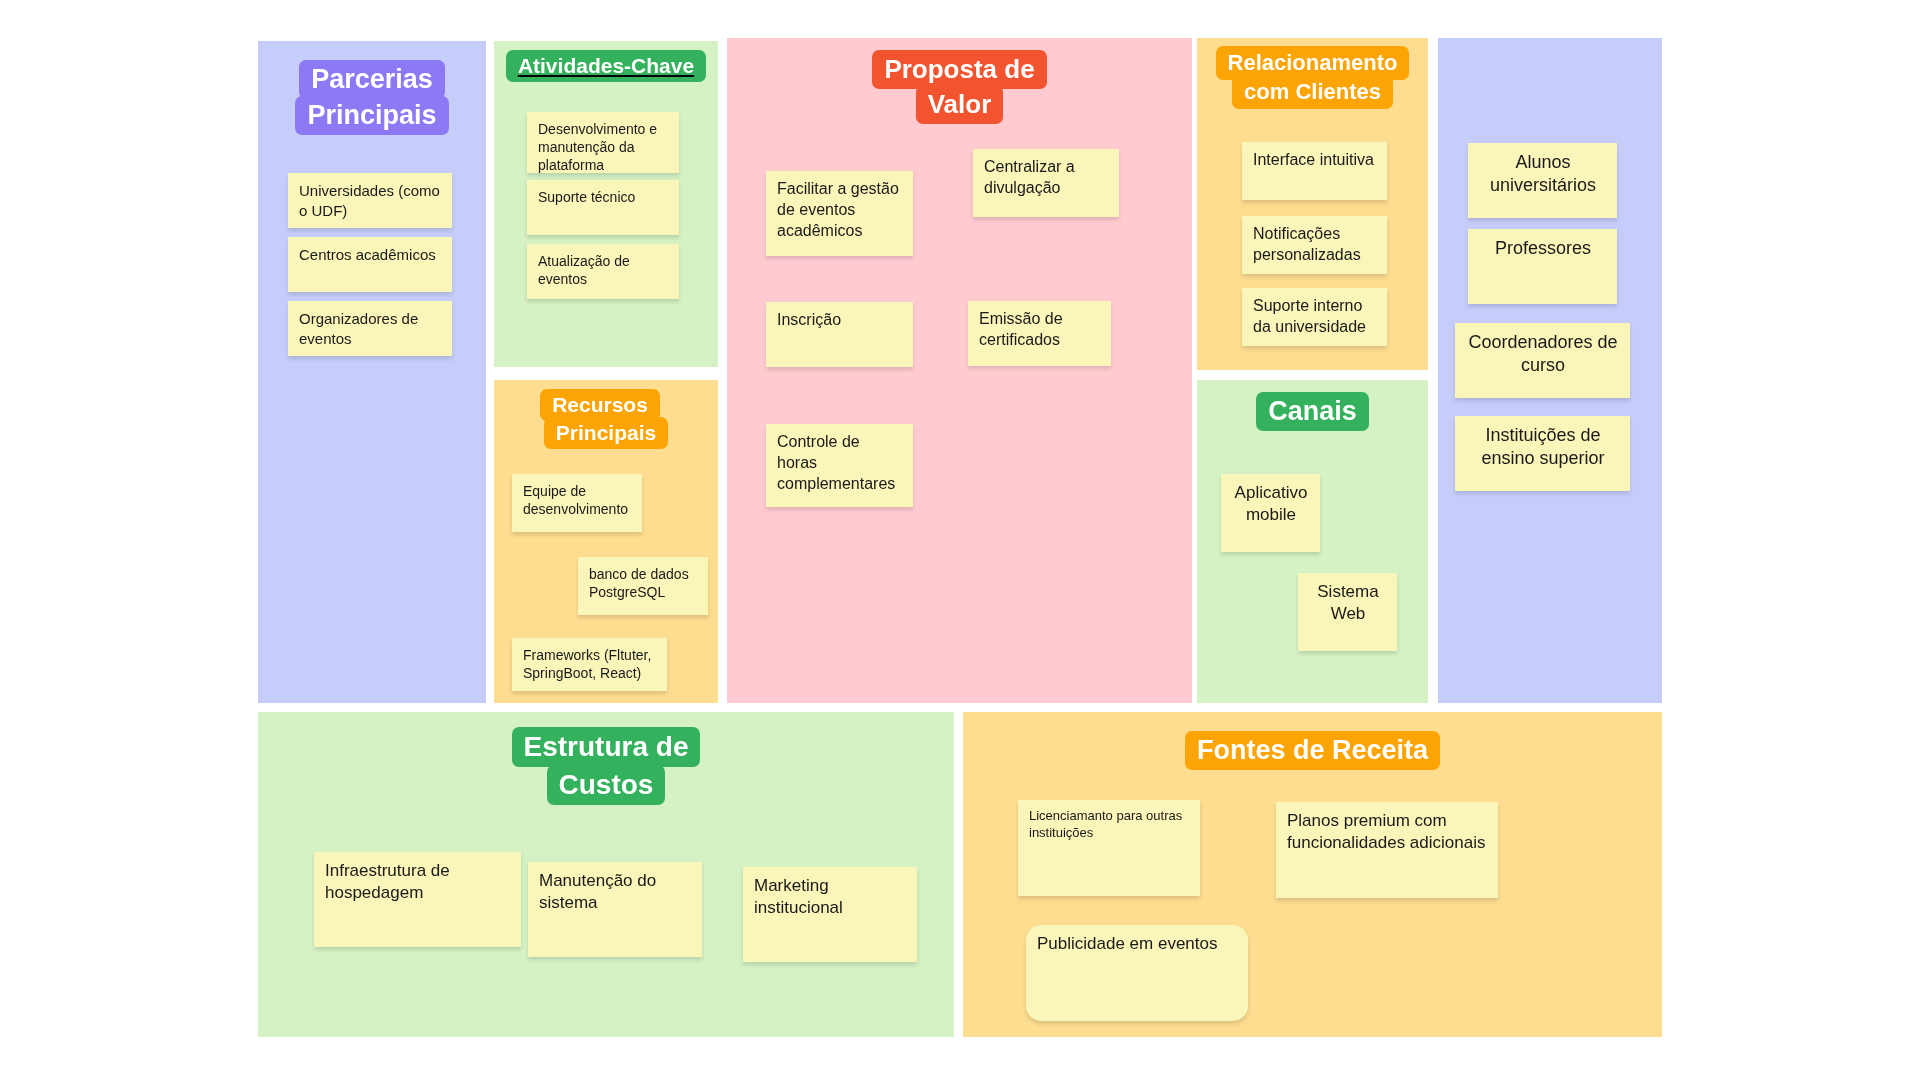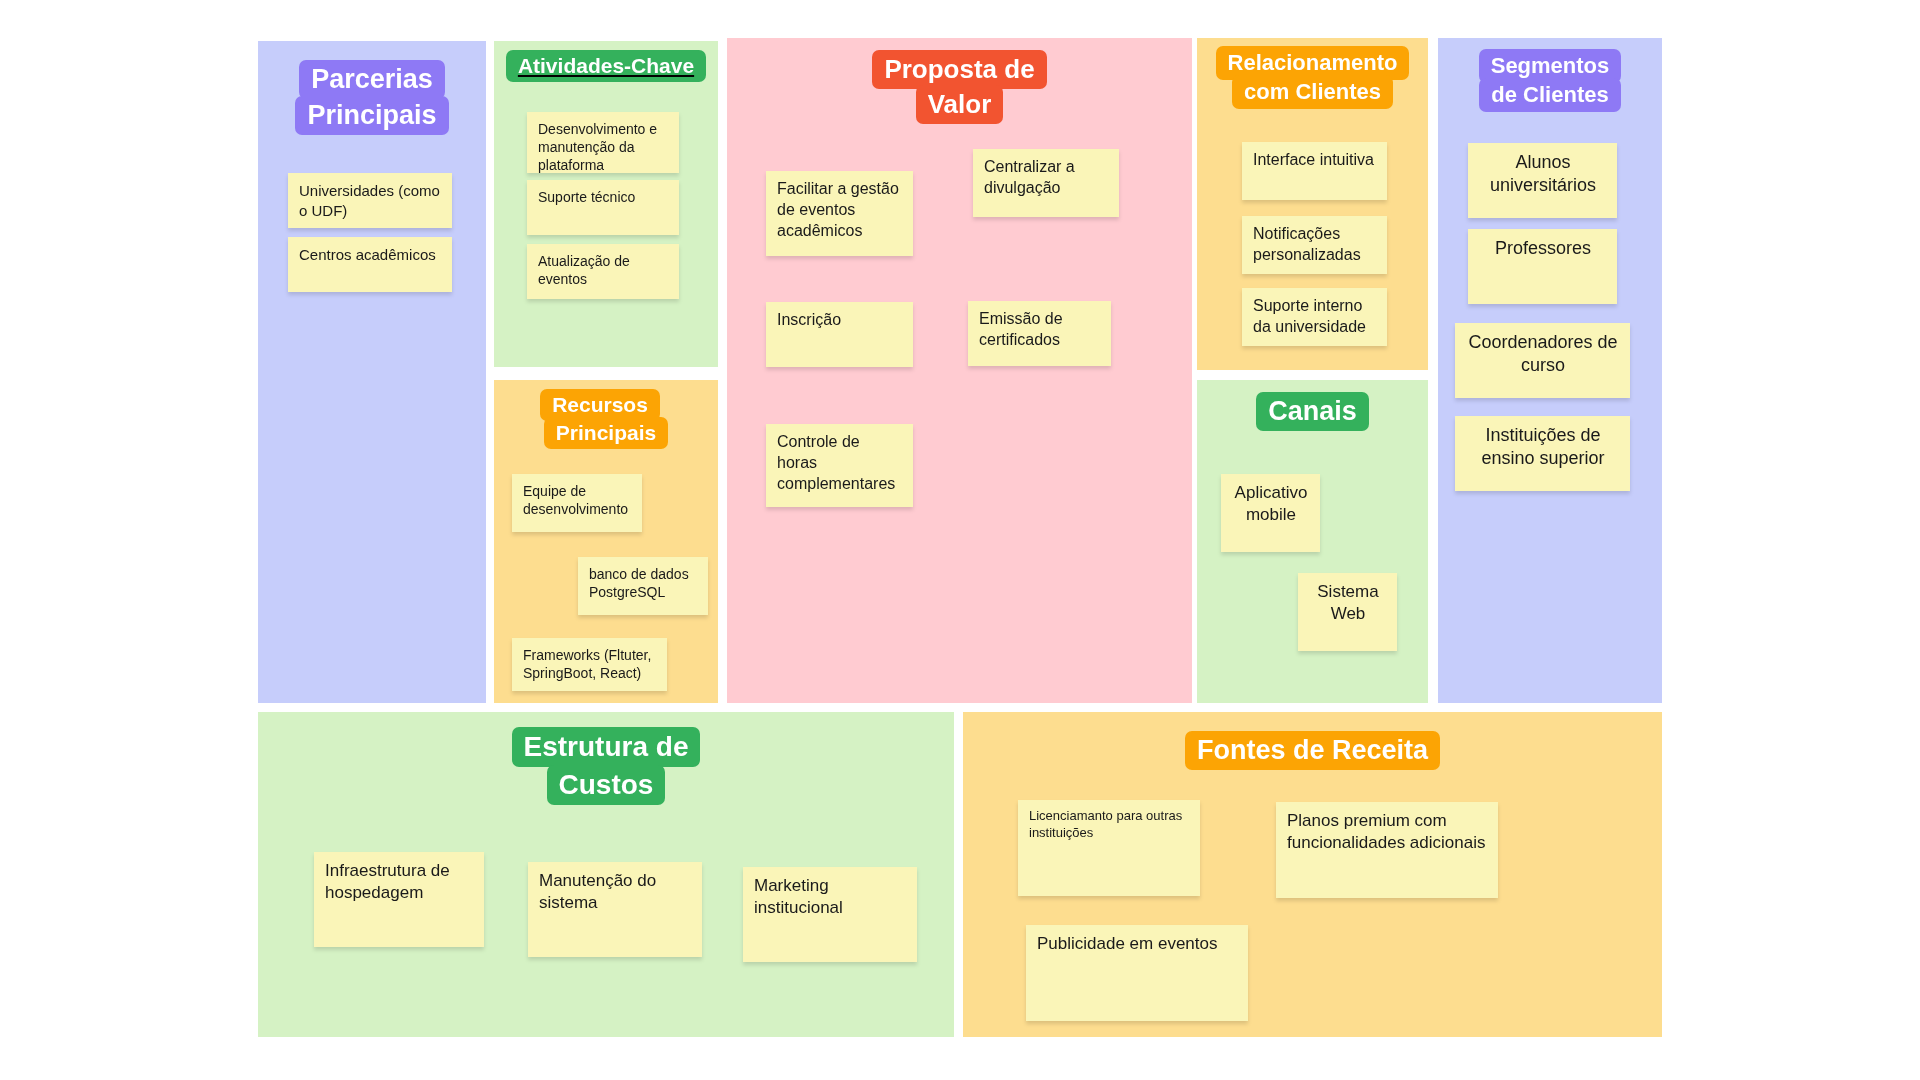--- a/index.html
+++ b/index.html
@@ -74,20 +74,23 @@
     <div class="badge-wrap" style="left:0; top:20px; width:228px; font-size:27px;">
       <span class="badge purple">Parcerias Principais</span>
     </div>
 
     <div class="note" style="left:30px; top:132px; width:164px; height:55px; font-size:15px;">
       <span>Universidades (como o UDF)</span>
     </div>
     <div class="note" style="left:30px; top:196px; width:164px; height:55px; font-size:15px;">
       <span>Centros acadêmicos</span>
     </div>
+    <div class="note" style="left:30px; top:260px; width:164px; height:55px; font-size:15px;">
+      <span>Organizadores de eventos</span>
+    </div>
   </div>
 
   <div class="panel green" style="left:494px; top:41px; width:224px; height:326px;">
     <div class="badge-wrap" style="left:0; top:11px; width:224px; font-size:21px;text-decoration:underline;">
       <span class="badge green">Atividades-Chave</span>
     </div>
 
     <div class="note" style="left:33px; top:139px; width:152px; height:55px; font-size:14px;">
       <span>Suporte técnico</span>
     </div>
@@ -162,24 +165,20 @@
 
     <div class="note center" style="left:24px; top:94px; width:99px; height:78px; font-size:17px;">
       <span>Aplicativo mobile</span>
     </div>
     <div class="note center" style="left:101px; top:193px; width:99px; height:78px; font-size:17px;">
       <span>Sistema Web</span>
     </div>
   </div>
 
   <div class="panel blue" style="left:1438px; top:38px; width:224px; height:665px;">
-    <div class="badge-wrap" style="left:0; top:13px; width:224px; font-size:22px;">
-      <span class="badge purple">Segmentos</span><br>
-      <span class="badge purple">de Clientes</span>
-    </div>
 
     <div class="note center" style="left:30px; top:105px; width:149px; height:75px; font-size:18px;">
       <span>Alunos universitários</span>
     </div>
     <div class="note center" style="left:30px; top:191px; width:149px; height:75px; font-size:18px;">
       <span>Professores</span>
     </div>
     <div class="note center" style="left:17px; top:285px; width:175px; height:75px; font-size:18px;">
       <span>Coordenadores de curso</span>
     </div>
@@ -187,21 +186,21 @@
       <span>Instituições de ensino superior</span>
     </div>
   </div>
 
   <div class="panel green" style="left:258px; top:712px; width:696px; height:325px;">
     <div class="badge-wrap" style="left:0; top:16px; width:696px; font-size:28px;">
       <span class="badge green">Estrutura de</span><br>
       <span class="badge green">Custos</span>
     </div>
 
-    <div class="note" style="left:56px; top:140px; width:170px; height:95px; font-size:17px;">
+    <div class="note" style="left:56px; top:140px; width:207px; height:95px; font-size:17px;">
       <span>Infraestrutura de hospedagem</span>
     </div>
     <div class="note" style="left:270px; top:150px; width:174px; height:95px; font-size:17px;">
       <span>Manutenção do sistema</span>
     </div>
     <div class="note" style="left:485px; top:155px; width:174px; height:95px; font-size:17px;">
       <span>Marketing institucional</span>
     </div>
   </div>
 
@@ -209,18 +208,18 @@
     <div class="badge-wrap" style="left:0; top:20px; width:699px; font-size:27px;">
       <span class="badge orange">Fontes de Receita</span>
     </div>
 
     <div class="note" style="left:55px; top:88px; width:182px; height:96px; font-size:13px;">
       <span>Licenciamanto para outras instituições</span>
     </div>
     <div class="note" style="left:313px; top:90px; width:222px; height:96px; font-size:17px;">
       <span>Planos premium com funcionalidades adicionais</span>
     </div>
-    <div class="note" style="left:63px; top:213px; width:222px; height:96px; font-size:17px;">
+    <div class="note" style="left:63px; top:213px; width:222px; height:96px; font-size:17px;border-radius:15px;">
       <span>Publicidade em eventos</span>
     </div>
   </div>
 
 </div>
 
 </body></html>

